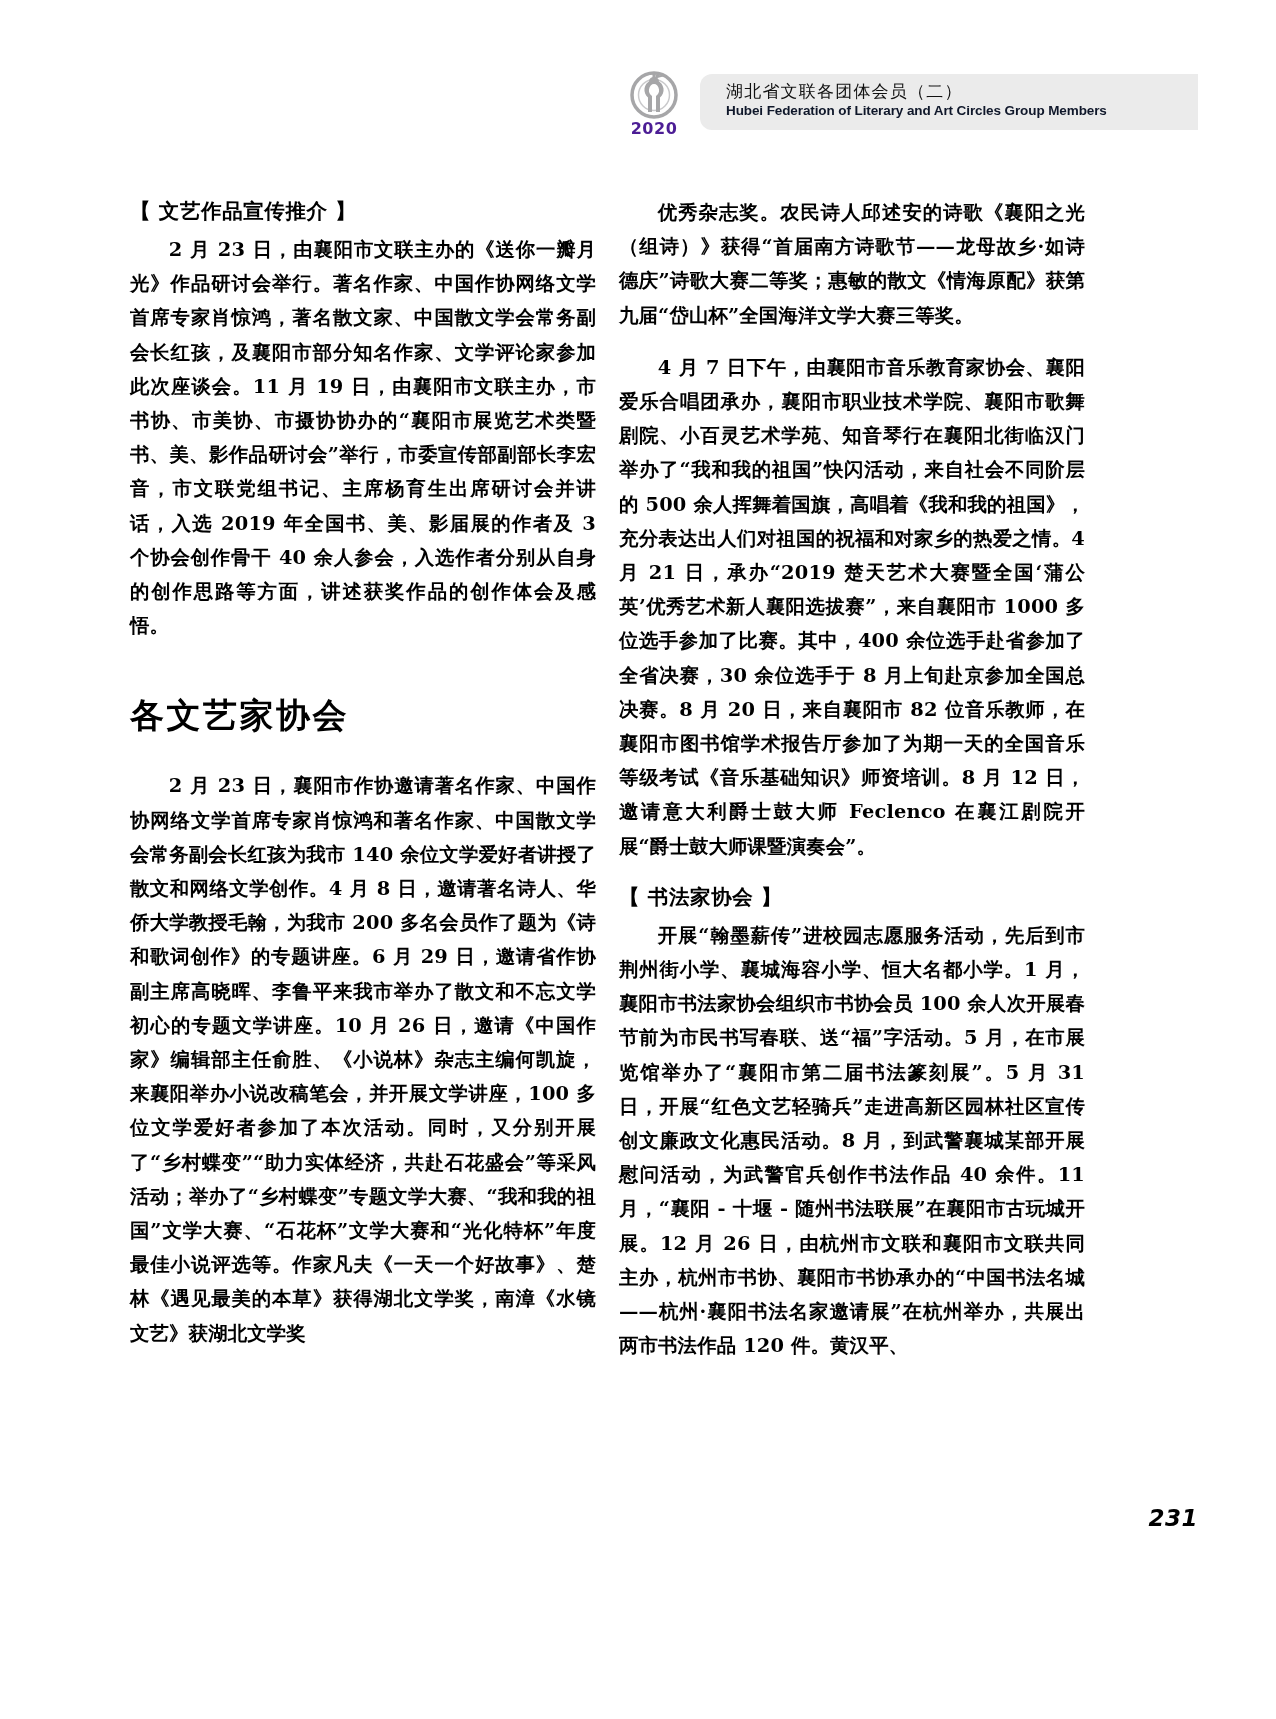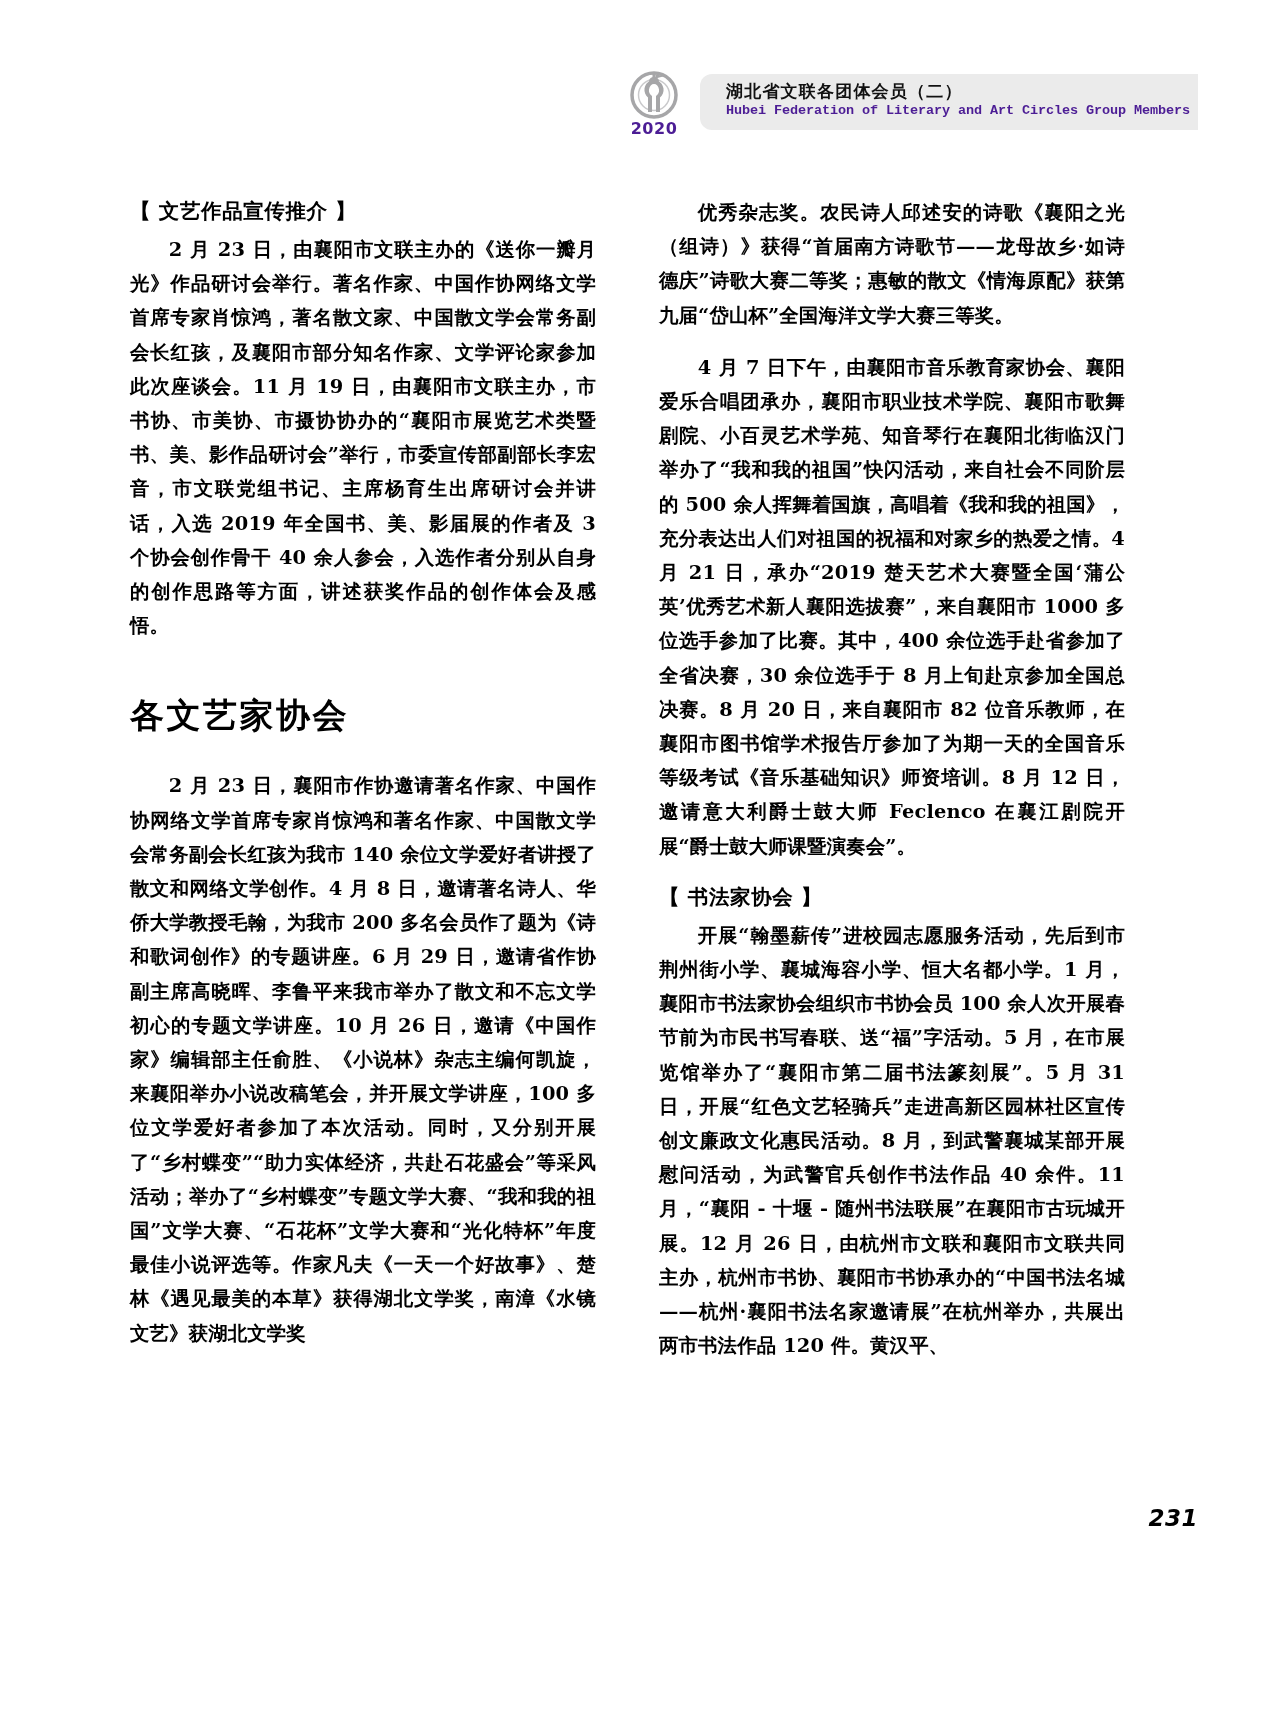--- a/index.html
+++ b/index.html
@@ -53,52 +53,52 @@
     top: 4px;
     right: 0;
     height: 56px;
     background: #ebebeb;
     border-radius: 12px 0 0 12px;
     padding: 6px 0 0 26px;
     box-sizing: border-box;
   }
   .header-cn {
     font-family: "DejaVu Sans", "Liberation Sans", sans-serif;
-    font-weight: 700;
+    font-weight: 400;
     font-size: 17px;
     letter-spacing: 1.2px;
     line-height: 22px;
     color: #111111;
     white-space: nowrap;
   }
   .header-en {
-    font-family: Liberation Mono, monospace;
+    font-family: Liberation Sans, sans-serif;
     font-weight: 700;
     font-size: 13.5px;
     letter-spacing: -0.1px;
     line-height: 18px;
-    color: #4c1d95;
+    color: #0f172a;
     white-space: nowrap;
   }
 
   
   .columns {
     position: absolute;
     top: 196px;
     left: 130px;
     width: 1032px;
     height: 1280px;
   }
   .col {
     position: absolute;
     top: 0;
     width: 466px;
   }
   .col-left  { left: 0px; }
-  .col-right { left: 489px; margin-left: 40px; }
+  .col-right { left: 489px; }
 
   .section-head {
     font-family: "DejaVu Sans", "Liberation Sans", sans-serif;
     font-weight: 700;
     font-size: 20.5px;
     letter-spacing: 0.6px;
     line-height: 30px;
     margin: 0 0 7px 0;
     white-space: nowrap;
   }

